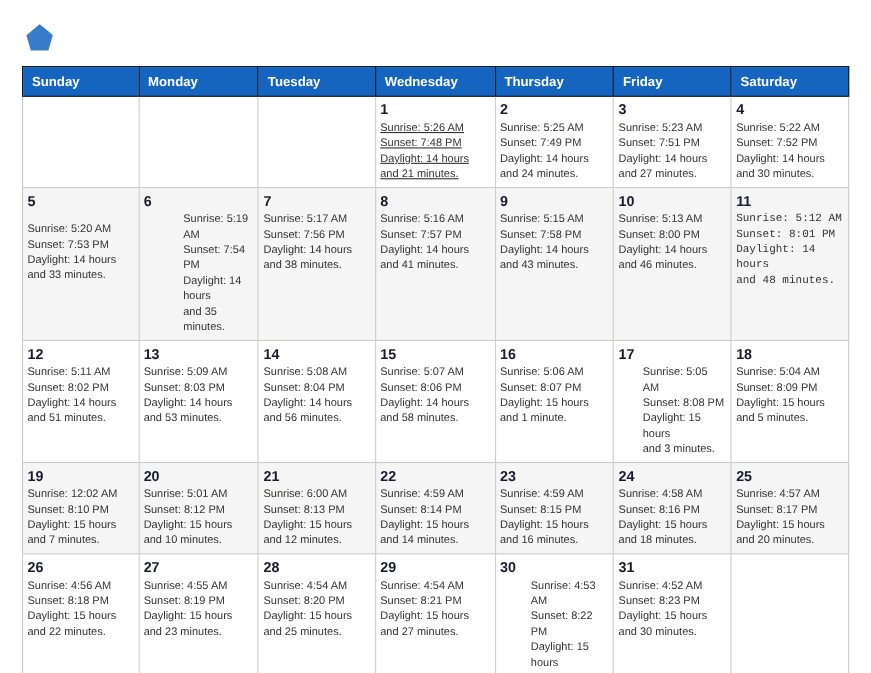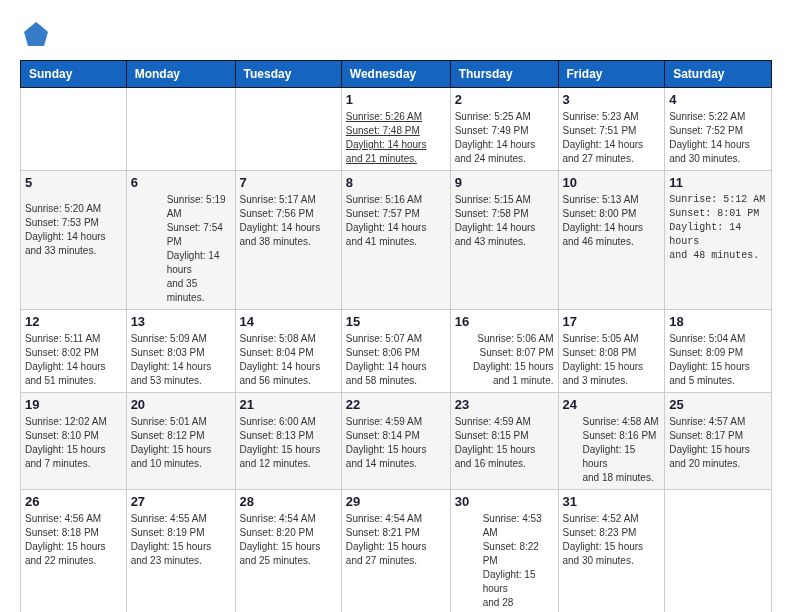--- a/index.html
+++ b/index.html
@@ -241,28 +241,28 @@
           </td>
           <td>
             <span class="day-number">15</span>
             <div class="day-info" style="white-space: pre-line;">Sunrise: 5:07 AM
 Sunset: 8:06 PM
 Daylight: 14 hours
 and 58 minutes.</div>
           </td>
           <td>
             <span class="day-number">16</span>
-            <div class="day-info" style="white-space: pre-line; text-align: right;">Sunrise: 5:06 AM
+            <div class="day-info" style="white-space: pre-line;">Sunrise: 5:06 AM
 Sunset: 8:07 PM
 Daylight: 15 hours
 and 1 minute.</div>
           </td>
           <td>
             <span class="day-number">17</span>
-            <div class="day-info" style="white-space: pre-line;">Sunrise: 5:05 AM
+            <div class="day-info" style="white-space: pre-line; margin-left: 22px;">Sunrise: 5:05 AM
 Sunset: 8:08 PM
 Daylight: 15 hours
 and 3 minutes.</div>
           </td>
           <td>
             <span class="day-number">18</span>
             <div class="day-info" style="white-space: pre-line;">Sunrise: 5:04 AM
 Sunset: 8:09 PM
 Daylight: 15 hours
 and 5 minutes.</div>
@@ -299,21 +299,21 @@
           </td>
           <td>
             <span class="day-number">23</span>
             <div class="day-info" style="white-space: pre-line;">Sunrise: 4:59 AM
 Sunset: 8:15 PM
 Daylight: 15 hours
 and 16 minutes.</div>
           </td>
           <td>
             <span class="day-number">24</span>
-            <div class="day-info" style="white-space: pre-line; margin-left: 20px;">Sunrise: 4:58 AM
+            <div class="day-info" style="white-space: pre-line;">Sunrise: 4:58 AM
 Sunset: 8:16 PM
 Daylight: 15 hours
 and 18 minutes.</div>
           </td>
           <td>
             <span class="day-number">25</span>
             <div class="day-info" style="white-space: pre-line;">Sunrise: 4:57 AM
 Sunset: 8:17 PM
 Daylight: 15 hours
 and 20 minutes.</div>

